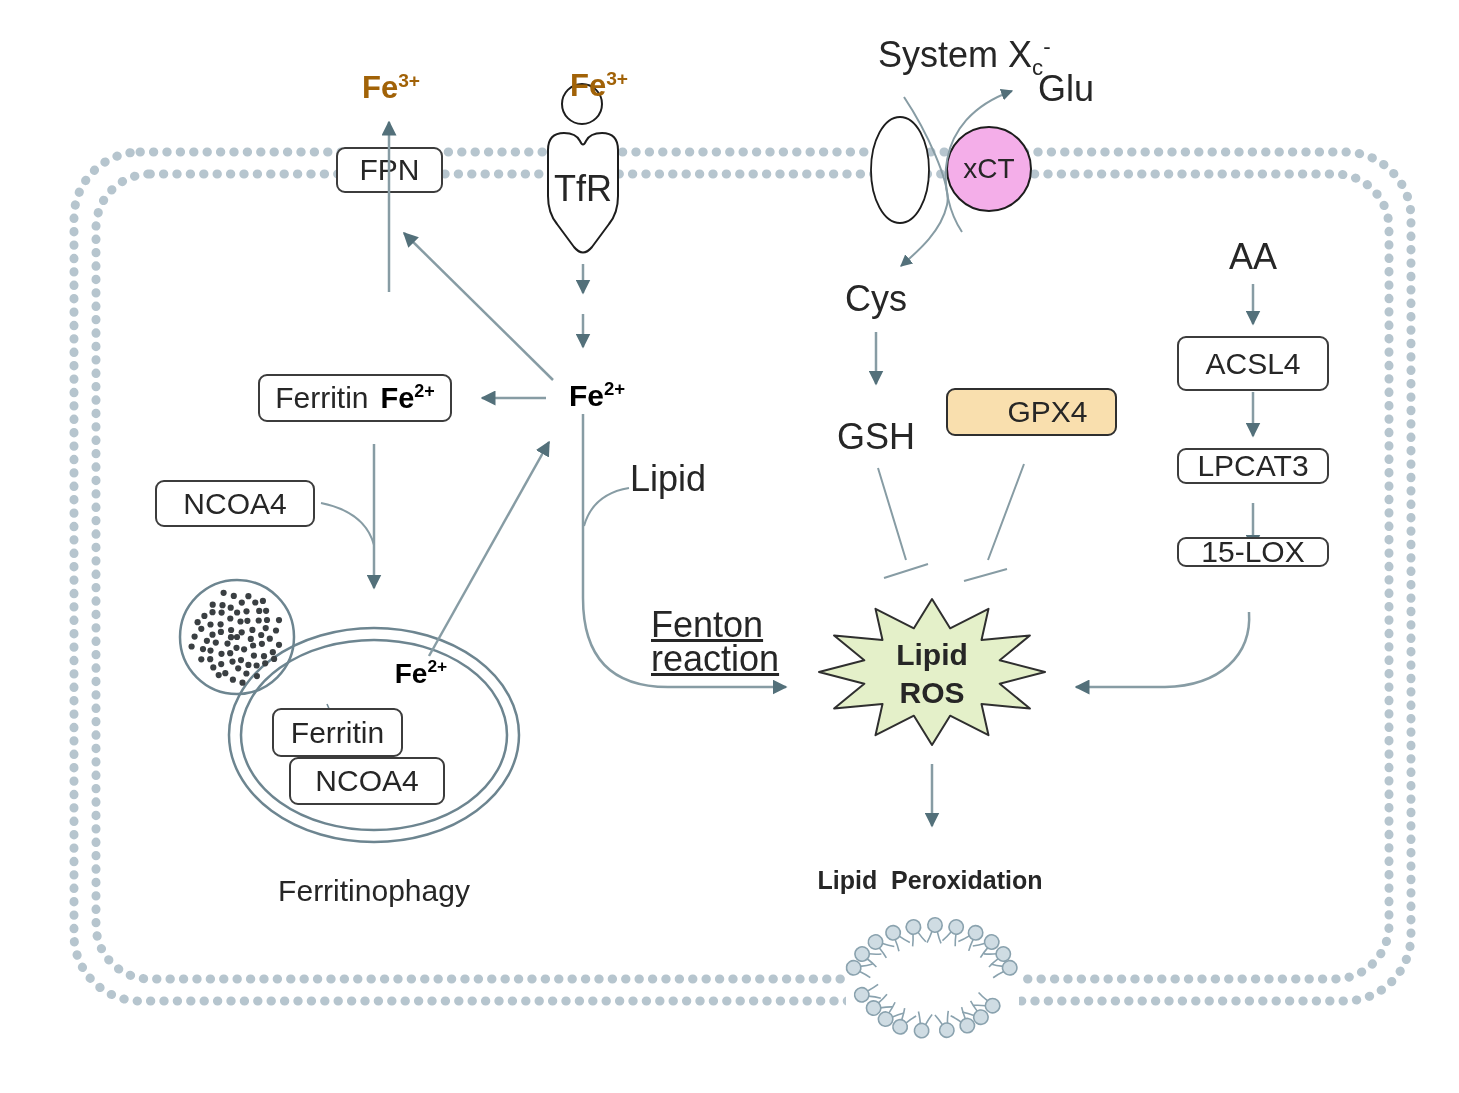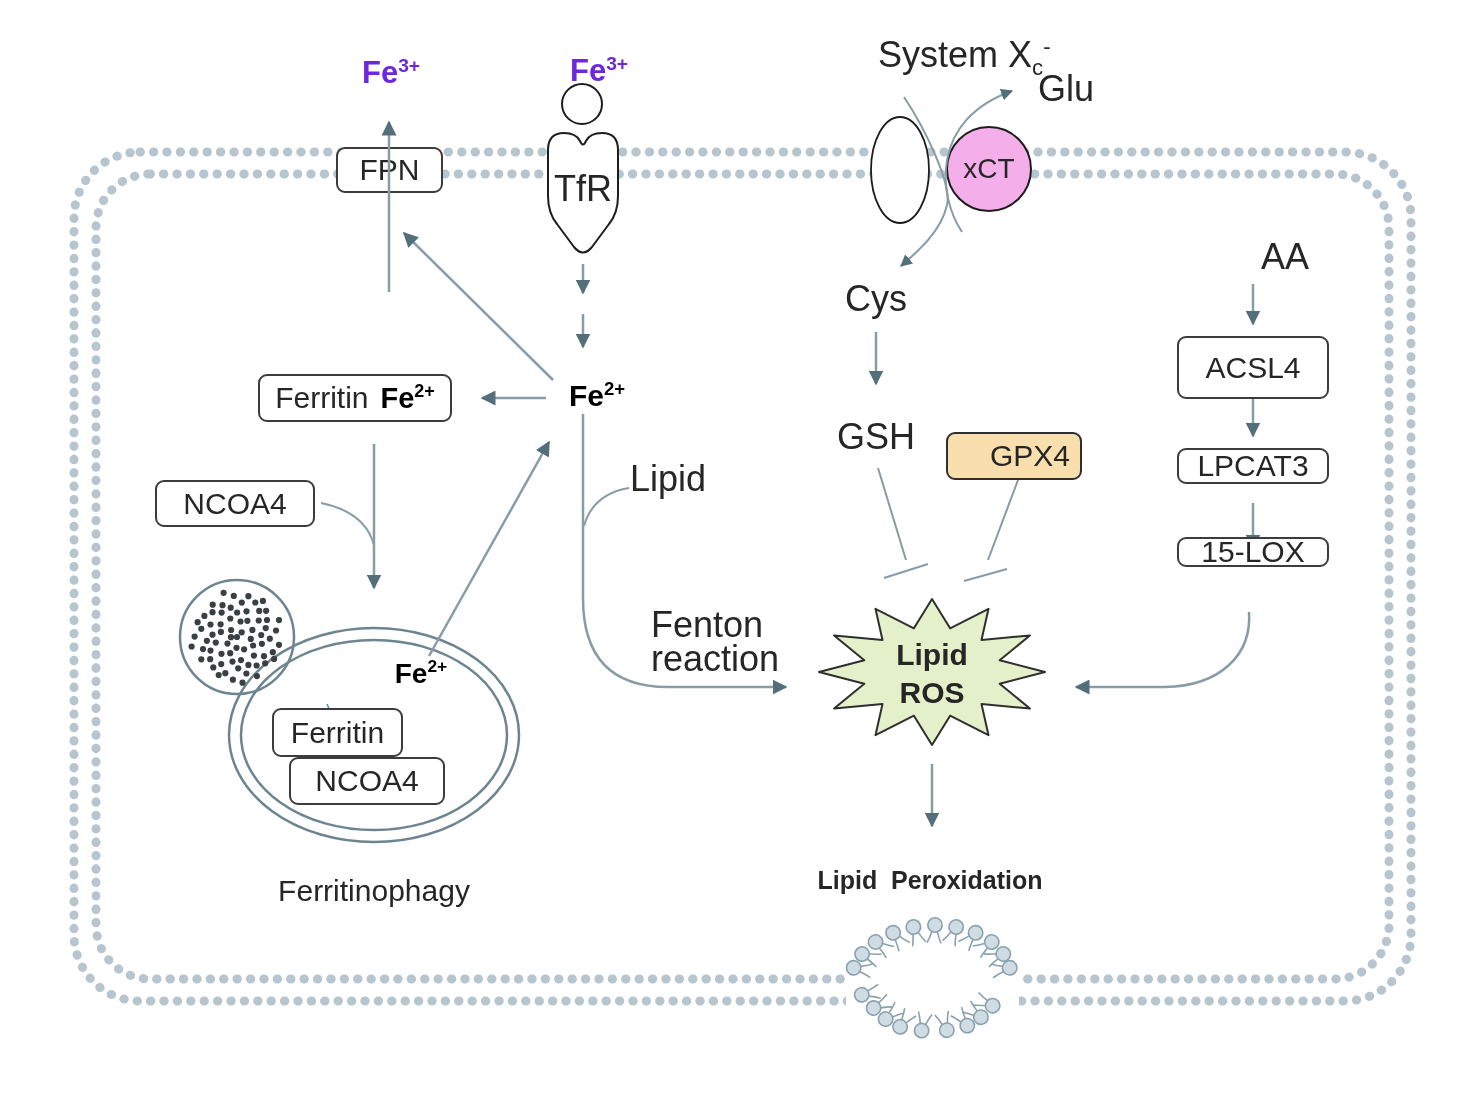--- a/index.html
+++ b/index.html
@@ -10,21 +10,21 @@
   svg.layer{position:absolute;left:0;top:0;z-index:1;pointer-events:none;}
   svg.overlay{z-index:3;}
   .box{
     position:absolute;z-index:2;background:#fff;border:2.5px solid #3c3c3c;
     border-radius:9px;display:flex;align-items:center;justify-content:center;
     font-size:30px;white-space:nowrap;box-sizing:border-box;
   }
   .box.gpx4{background:#f9dfae;border-color:#2f2f2f;}
   .lbl{position:absolute;z-index:4;white-space:nowrap;font-size:36px;}
   .ctr{transform:translate(-50%,-50%);}
-  .fe3{color:#6d28d9;font-weight:600;font-size:31px;}
+  .fe3{color:#a16207;font-weight:600;font-size:31px;margin-top:15px;}
   .fe2{color:#000000;font-weight:600;font-size:30px;}
   .bold{font-weight:700;}
   sup{font-size:62%;vertical-align:super;}
   sub{font-size:62%;vertical-align:sub;}
   .pre{white-space:pre;}
   .mem{fill:none;stroke:#b6c5ce;stroke-width:9;stroke-dasharray:0.4 13;stroke-linecap:round;}
   .ln{fill:none;stroke:#879ca4;stroke-width:2.5;}
   .thin{stroke-width:2;}
   .dark{stroke:#1d1d1d;stroke-width:2;fill:#fff;}
   .lyso{fill:none;stroke:#6d8590;stroke-width:2.5;}
@@ -185,24 +185,24 @@
   <div class="box" style="left:336px;top:147px;width:107px;height:46px;">
     <span>FPN</span>
   </div>
   <div class="box" style="left:258px;top:374px;width:194px;height:48px;gap:12px;">
     <span>Ferritin</span>
     <span class="fe2" style="font-size:29px;"><span>Fe</span><sup>2+</sup></span>
   </div>
   <div class="box" style="left:155px;top:480px;width:160px;height:47px;">
     <span>NCOA4</span>
   </div>
-  <div class="box gpx4" style="left:946px;top:432px;width:136px;height:48px;padding-left:32px;">
+  <div class="box gpx4" style="left:946px;top:388px;width:171px;height:48px;padding-left:32px;">
     <span>GPX4</span>
   </div>
-  <div class="box" style="left:1177px;top:336px;width:152px;height:63px;">
+  <div class="box" style="left:1177px;top:336px;width:152px;height:55px;">
     <span>ACSL4</span>
   </div>
   <div class="box" style="left:1177px;top:448px;width:152px;height:36px;">
     <span>LPCAT3</span>
   </div>
   <div class="box" style="left:1177px;top:537px;width:152px;height:30px;">
     <span>15-LOX</span>
   </div>
   <div class="box" style="left:272px;top:708px;width:131px;height:49px;">
     <span>Ferritin</span>
@@ -212,24 +212,24 @@
   </div>
 
   <div class="lbl ctr fe3" style="left:391px;top:73px;"><span>Fe</span><sup>3+</sup></div>
   <div class="lbl ctr fe3" style="left:599px;top:71px;"><span>Fe</span><sup>3+</sup></div>
   <div class="lbl ctr" style="left:583px;top:189px;"><span>TfR</span></div>
   <div class="lbl" style="left:878px;top:34px;"><span>System X</span><sub>c</sub><sup>-</sup></div>
   <div class="lbl ctr" style="left:1066px;top:89px;"><span>Glu</span></div>
   <div class="lbl ctr" style="left:989px;top:169px;font-size:28px;"><span>xCT</span></div>
   <div class="lbl ctr" style="left:876px;top:299px;"><span>Cys</span></div>
   <div class="lbl ctr" style="left:876px;top:437px;"><span>GSH</span></div>
-  <div class="lbl ctr" style="left:1253px;top:257px;margin-left:32px;"><span>AA</span></div>
+  <div class="lbl ctr" style="left:1253px;top:257px;"><span>AA</span></div>
   <div class="lbl ctr fe2" style="left:597px;top:395px;"><span>Fe</span><sup>2+</sup></div>
   <div class="lbl ctr" style="left:668px;top:479px;"><span>Lipid</span></div>
-  <div class="lbl" style="left:651px;top:608px;line-height:34px;">
+  <div class="lbl" style="left:651px;top:608px;line-height:34px;text-decoration:underline;">
     <div>Fenton</div>
       <div>reaction</div>
   </div>
   <div class="lbl ctr bold" style="left:932px;top:674px;text-align:center;line-height:38px;font-size:30px;">
     <div>Lipid</div>
       <div>ROS</div>
   </div>
   <div class="lbl ctr bold pre" style="left:930px;top:880px;font-size:25px;"><span>Lipid  Peroxidation</span></div>
   <div class="lbl ctr fe2" style="left:421px;top:673px;font-size:28px;"><span>Fe</span><sup>2+</sup></div>
   <div class="lbl ctr" style="left:374px;top:891px;font-size:30px;"><span>Ferritinophagy</span></div>

